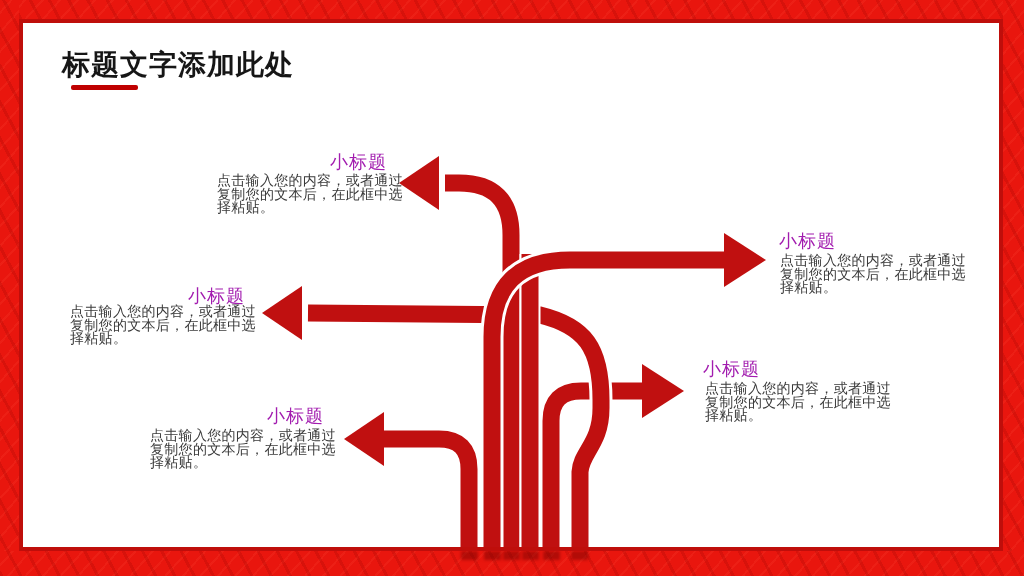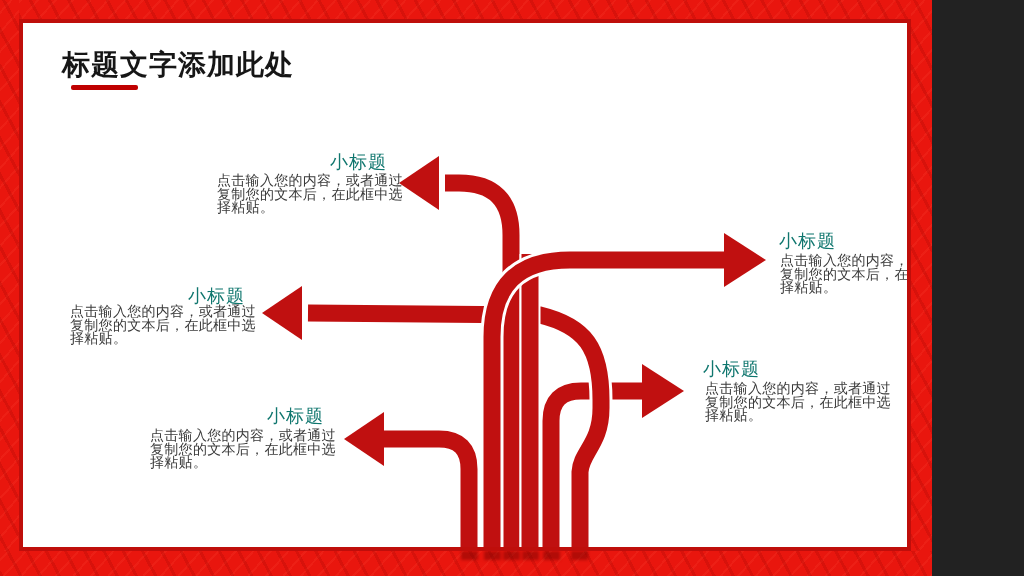--- a/index.html
+++ b/index.html
@@ -1,18 +1,18 @@
 <!DOCTYPE html>
 <html><head>
 <meta charset="utf-8">
 <style>
   html,body{margin:0;padding:0;background:#222;}
   .slide{
     position:relative;
-    width:932px;height:576px;
+    width:1024px;height:576px;
     background:#ffffff;
     overflow:hidden;
     font-family:"Liberation Sans","DejaVu Sans",sans-serif;
   }
   
   .bord{
     position:absolute;z-index:3;
     background:
       repeating-linear-gradient(62deg, rgba(170,8,4,.28) 0 3px, rgba(0,0,0,0) 3px 17px),
       repeating-linear-gradient(-48deg, rgba(255,80,60,.16) 0 2px, rgba(0,0,0,0) 2px 13px),
@@ -49,21 +49,21 @@
   
   .diagram{position:absolute;left:0;top:0;z-index:1;}
   .c{stroke:#ffffff;stroke-width:23;fill:none;}
   .c2{stroke:#ffffff;stroke-width:21;fill:none;}
   .r{stroke:#c01010;stroke-width:17;fill:none;}
   .cp{fill:#ffffff;stroke:#ffffff;stroke-width:6;stroke-linejoin:round;}
   .rp{fill:#c01010;}
   
   .item-label{
     position:absolute;z-index:2;
-    font-size:18px;color:#0f766e;letter-spacing:1px;
+    font-size:18px;color:#a21caf;letter-spacing:1px;
   }
   .item-body{
     position:absolute;z-index:2;
     width:190px;
     font-size:14px;line-height:13.5px;color:#3a3a3a;
     letter-spacing:.3px;
   }
   .l1{left:330px;top:150px;} .b1{left:217px;top:174px;}
   .l2{left:779px;top:229px;} .b2{left:780px;top:254px;}
   .l3{left:188px;top:284px;} .b3{left:70px; top:305px;}

